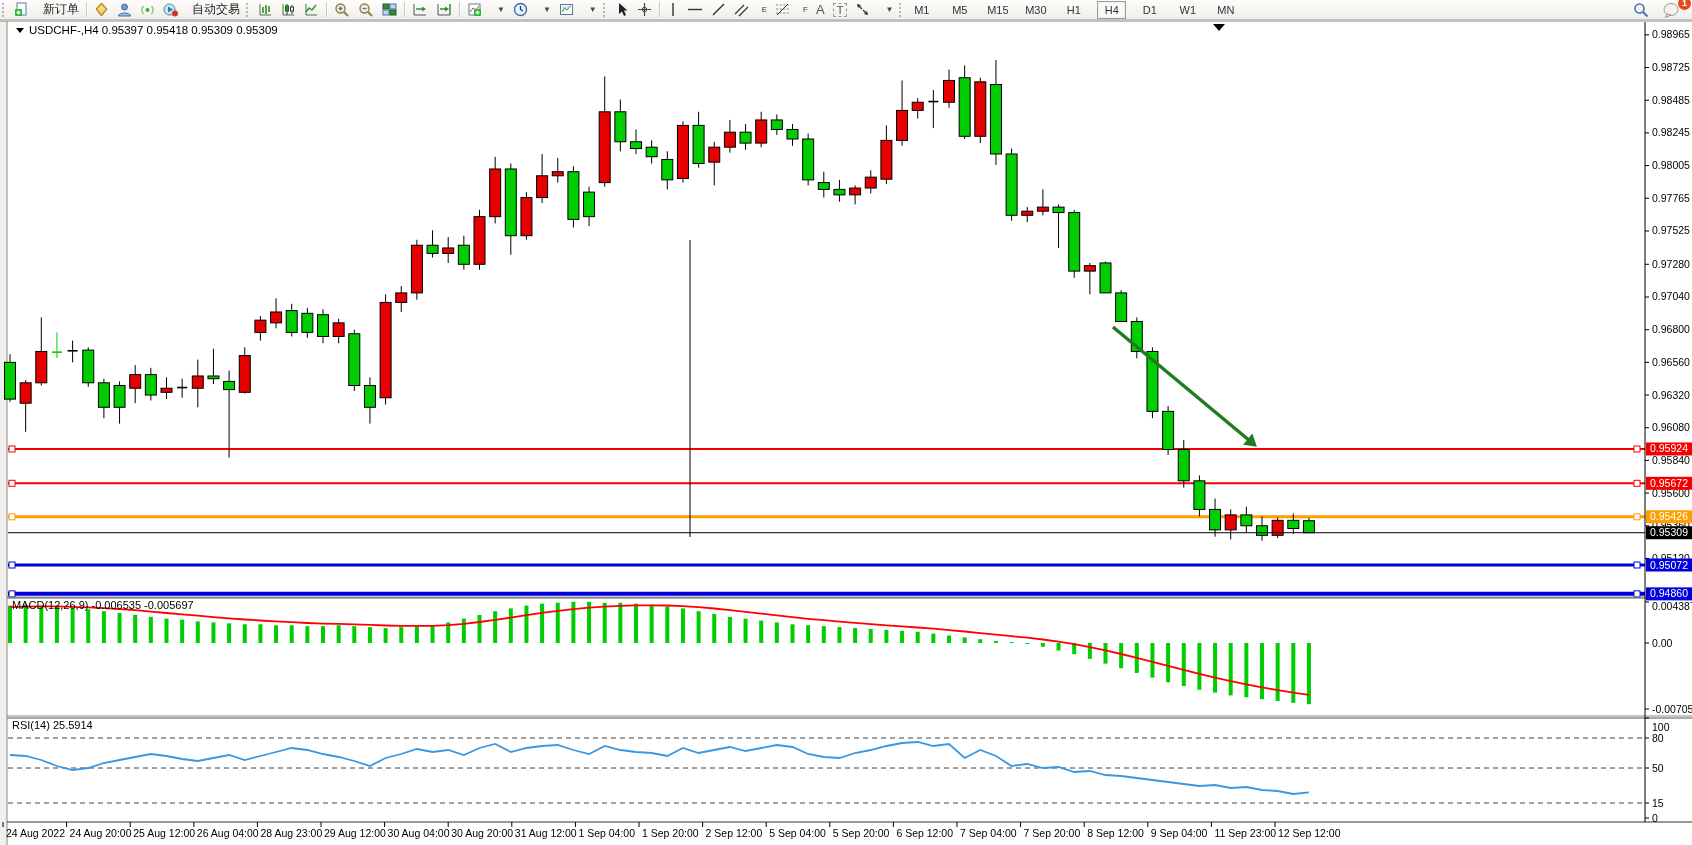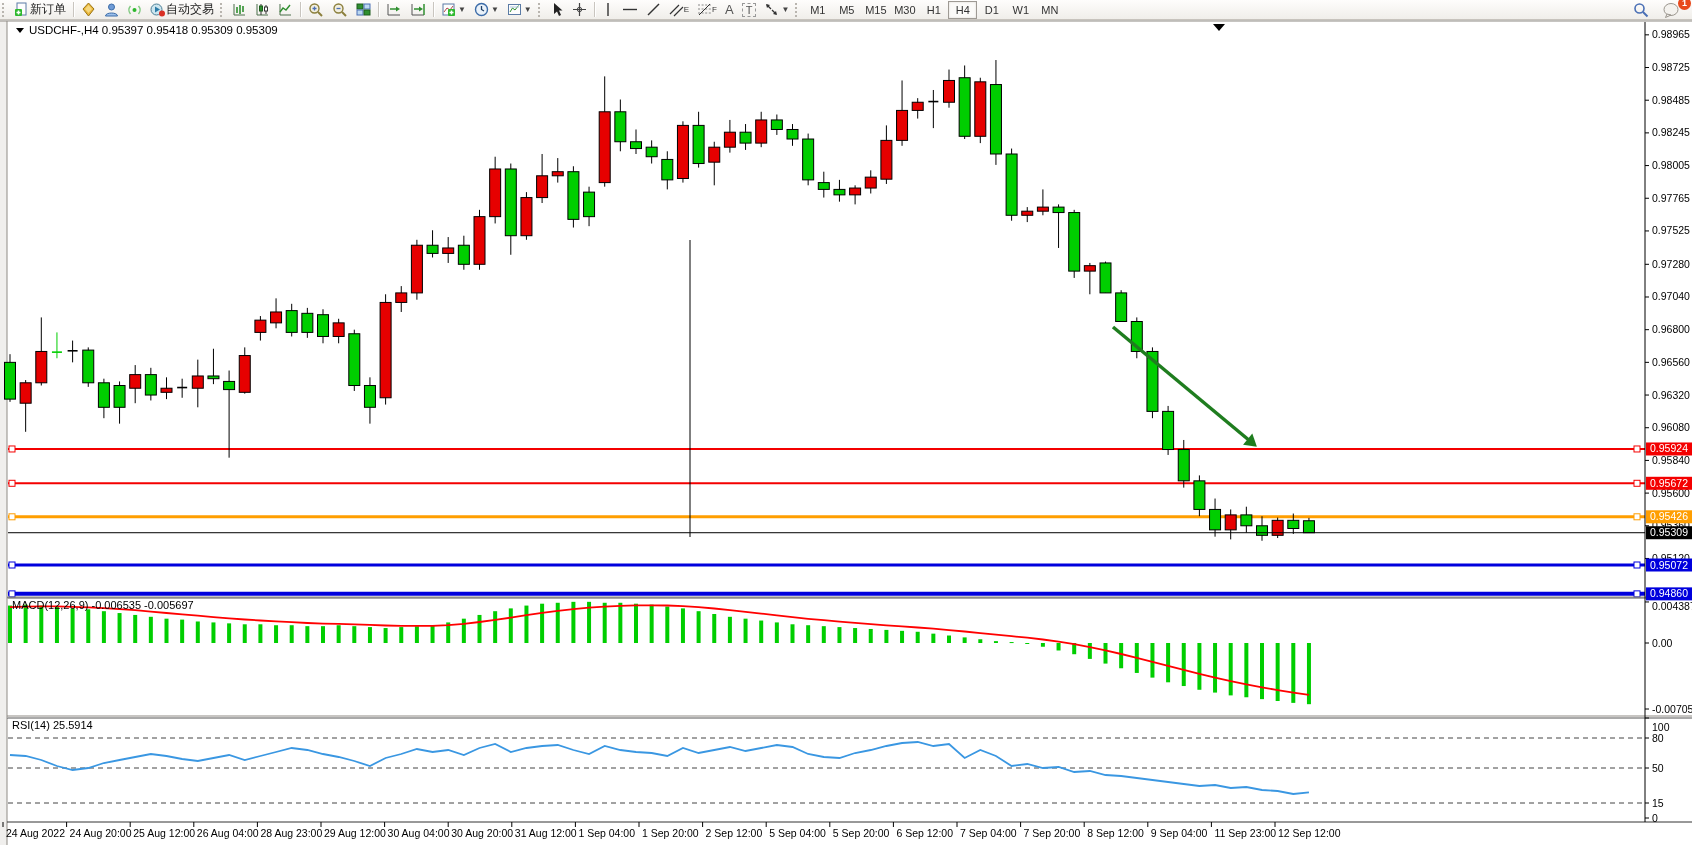--- a/index.html
+++ b/index.html
@@ -1,20 +1,20 @@
 <!DOCTYPE html>
 <html><head>
 <meta charset="utf-8">
 <style>
   html,body{margin:0;padding:0;background:#f0efed;width:1692px;height:845px;overflow:hidden;
     font-family:"Liberation Sans","DejaVu Sans",sans-serif;}
   .toolbar{position:absolute;left:0;top:0;width:1692px;height:20px;box-sizing:border-box;
     background:linear-gradient(#fefdfc,#f0eeea);border-bottom:1px solid #c7c3bd;
     display:flex;align-items:center;font-size:12px;color:#222;}
-  .tb-btn{height:18px;display:flex;align-items:center;gap:1px;padding:0 4px;cursor:default;white-space:nowrap;}
+  .tb-btn{height:18px;display:flex;align-items:center;gap:14px;padding:0 4px;cursor:default;white-space:nowrap;}
   .sep{width:1px;height:15px;background:#c9c5bf;box-shadow:1px 0 0 #ffffff;margin:0 3px;}
   .grip{width:2px;height:14px;border-left:2px dotted #b9b5af;margin:0 4px 0 2px;}
   .caret{font-size:8px;color:#444;margin-left:1px;}
   .tf{width:27px;height:16px;line-height:16px;text-align:center;font-size:11px;color:#333;border:1px solid transparent;}
   .tf.active{background:#fbfaf8;border:1px solid #9e9a94;box-shadow:inset 0 0 2px #d8d4ce;}
   .right-cluster{margin-left:auto;display:flex;align-items:center;padding-right:8px;gap:6px;}
   .chat-wrap{position:relative;}
   .badge{position:absolute;top:-4px;right:-7px;width:13px;height:13px;border-radius:50%;
     background:#e8491c;color:#fff;font-size:9px;font-weight:bold;text-align:center;line-height:13px;}
   #chart-wrap{position:absolute;left:0;top:20px;width:1692px;height:825px;}
@@ -206,21 +206,21 @@
   <div class="tb-btn">
     <svg width="15" height="15">
       <path d="M3 3l4 4M12 12L8 8" stroke="#333" stroke-width="1.3"></path>
       <polygon points="2,2 6,3 3,6" fill="#333"></polygon>
       <polygon points="13,13 9,12 12,9" fill="#333"></polygon>
     </svg>
     <span class="caret">▼</span>
   </div>
 
   <div class="grip"></div>
-  <div id="tf-box" style="display:flex;align-items:center;">
+  <div id="tf-box" style="display:flex;align-items:center;gap:9px;">
       <div class="tf">M1</div>
       <div class="tf">M5</div>
       <div class="tf">M15</div>
       <div class="tf">M30</div>
       <div class="tf">H1</div>
       <div class="tf active">H4</div>
       <div class="tf">D1</div>
       <div class="tf">W1</div>
       <div class="tf">MN</div>
     </div>

